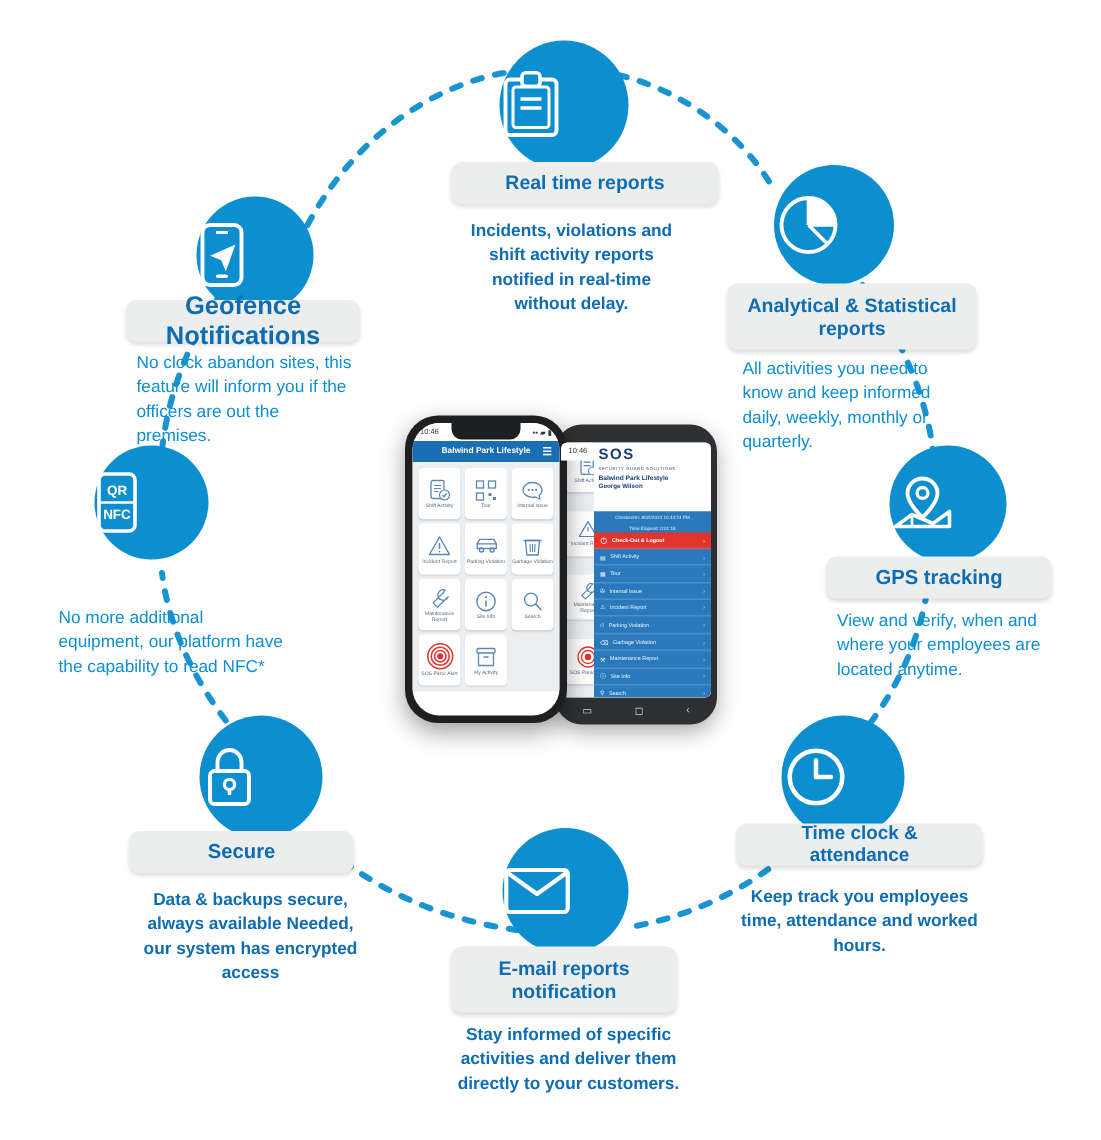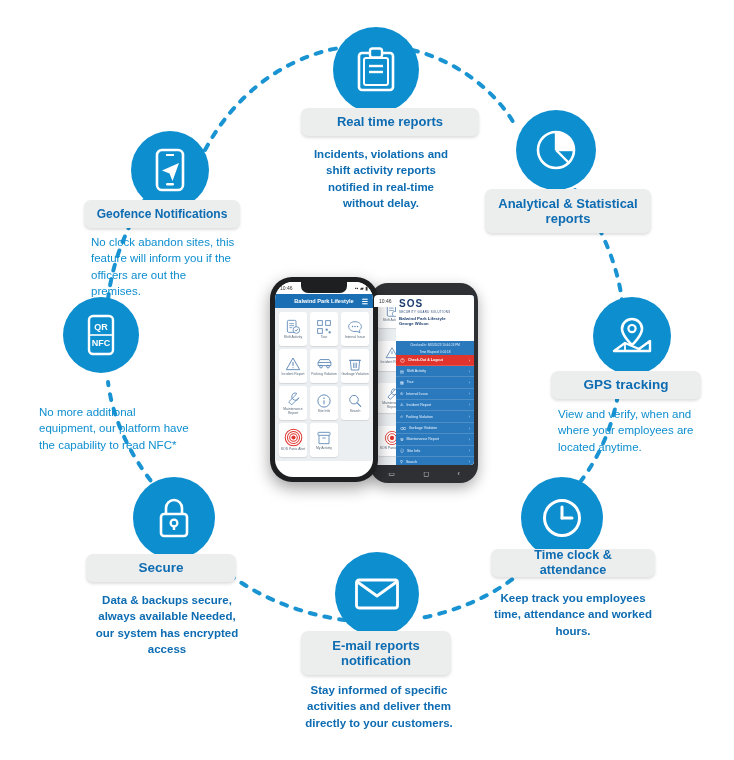--- a/index.html
+++ b/index.html
@@ -12,21 +12,21 @@
   #stage { position: relative; width: 734px; height: 760px; background: #fff; }
 
   
   .arc-svg { position: absolute; left: 0; top: 0; width: 734px; height: 760px; pointer-events: none; }
 
   
   .icon-circle {
     position: absolute;
     border-radius: 50%;
     background: #0d8ecf;
-    display: flex; align-items: center; justify-content: center;
+    display: flex; align-items: center; justify-content: flex-start;
   }
   .icon-circle svg { display: block; }
 
   
   .pill {
     position: absolute;
     background: #eceded;
     border-radius: 7px;
     color: #0d6cb2;
     font-weight: bold;
@@ -207,37 +207,38 @@
 
   <div class="icon-circle" style="left:335px; top:552px; width:84px; height:84px;">
     <svg width="46" height="34" viewBox="0 0 46 34">
       <rect x="2.5" y="3" width="41" height="28" rx="2.5" fill="none" stroke="#fff" stroke-width="2.8"></rect>
       <path d="M3.5,5 L23,19 L42.5,5" fill="none" stroke="#fff" stroke-width="2.8" stroke-linejoin="round"></path>
     </svg>
   </div>
 
   <div class="pill" style="left:301px; top:108px; width:178px; height:28px; font-size:13px;">Real time reports</div>
 
-  <div class="pill" style="left:84px; top:200px; width:156px; height:28px; font-size:12px;">Geofence Notifications</div>
+  <div class="pill" style="left:84px; top:200px; width:156px; height:28px; font-size:17px;">Geofence Notifications</div>
 
   <div class="pill" style="left:485px; top:189px; width:166px; height:44px; font-size:13px;">Analytical &amp; Statistical reports</div>
 
 
   <div class="pill" style="left:551px; top:371px; width:150px; height:28px; font-size:13.5px;">GPS tracking</div>
 
   <div class="pill" style="left:86px; top:554px; width:150px; height:28px; font-size:13.5px;">Secure</div>
 
   <div class="pill" style="left:491px; top:549px; width:164px; height:28px; font-size:12.6px;">Time clock &amp; attendance</div>
 
   <div class="pill" style="left:301px; top:631px; width:150px; height:44px; font-size:13px;">E-mail reports notification</div>
 
   <div class="blurb bold" style="left:306px; top:146px; width:150px; text-align:center;">Incidents, violations and shift activity reports notified in real-time without delay.</div>
 
   <div class="blurb" style="left:91px; top:234px; width:147px;">No clock abandon sites, this feature will inform you if the officers are out the premises.</div>
 
+  <div class="blurb" style="left:495px; top:238px; width:152px;">All activities you need to know and keep informed daily, weekly, monthly or quarterly.</div>
 
   <div class="blurb" style="left:39px; top:404px; width:150px;">No more additional equipment, our platform have the capability to read NFC*</div>
 
   <div class="blurb" style="left:558px; top:406px; width:142px;">View and verify, when and where your employees are located anytime.</div>
 
   <div class="blurb bold" style="left:92px; top:592px; width:150px; text-align:center;">Data &amp; backups secure, always available Needed, our system has encrypted access</div>
 
   <div class="blurb bold" style="left:494px; top:590px; width:158px; text-align:center;">Keep track you employees time, attendance and worked hours.</div>
 
   <div class="blurb bold" style="left:303px; top:682px; width:152px; text-align:center;">Stay informed of specific activities and deliver them directly to your customers.</div>

